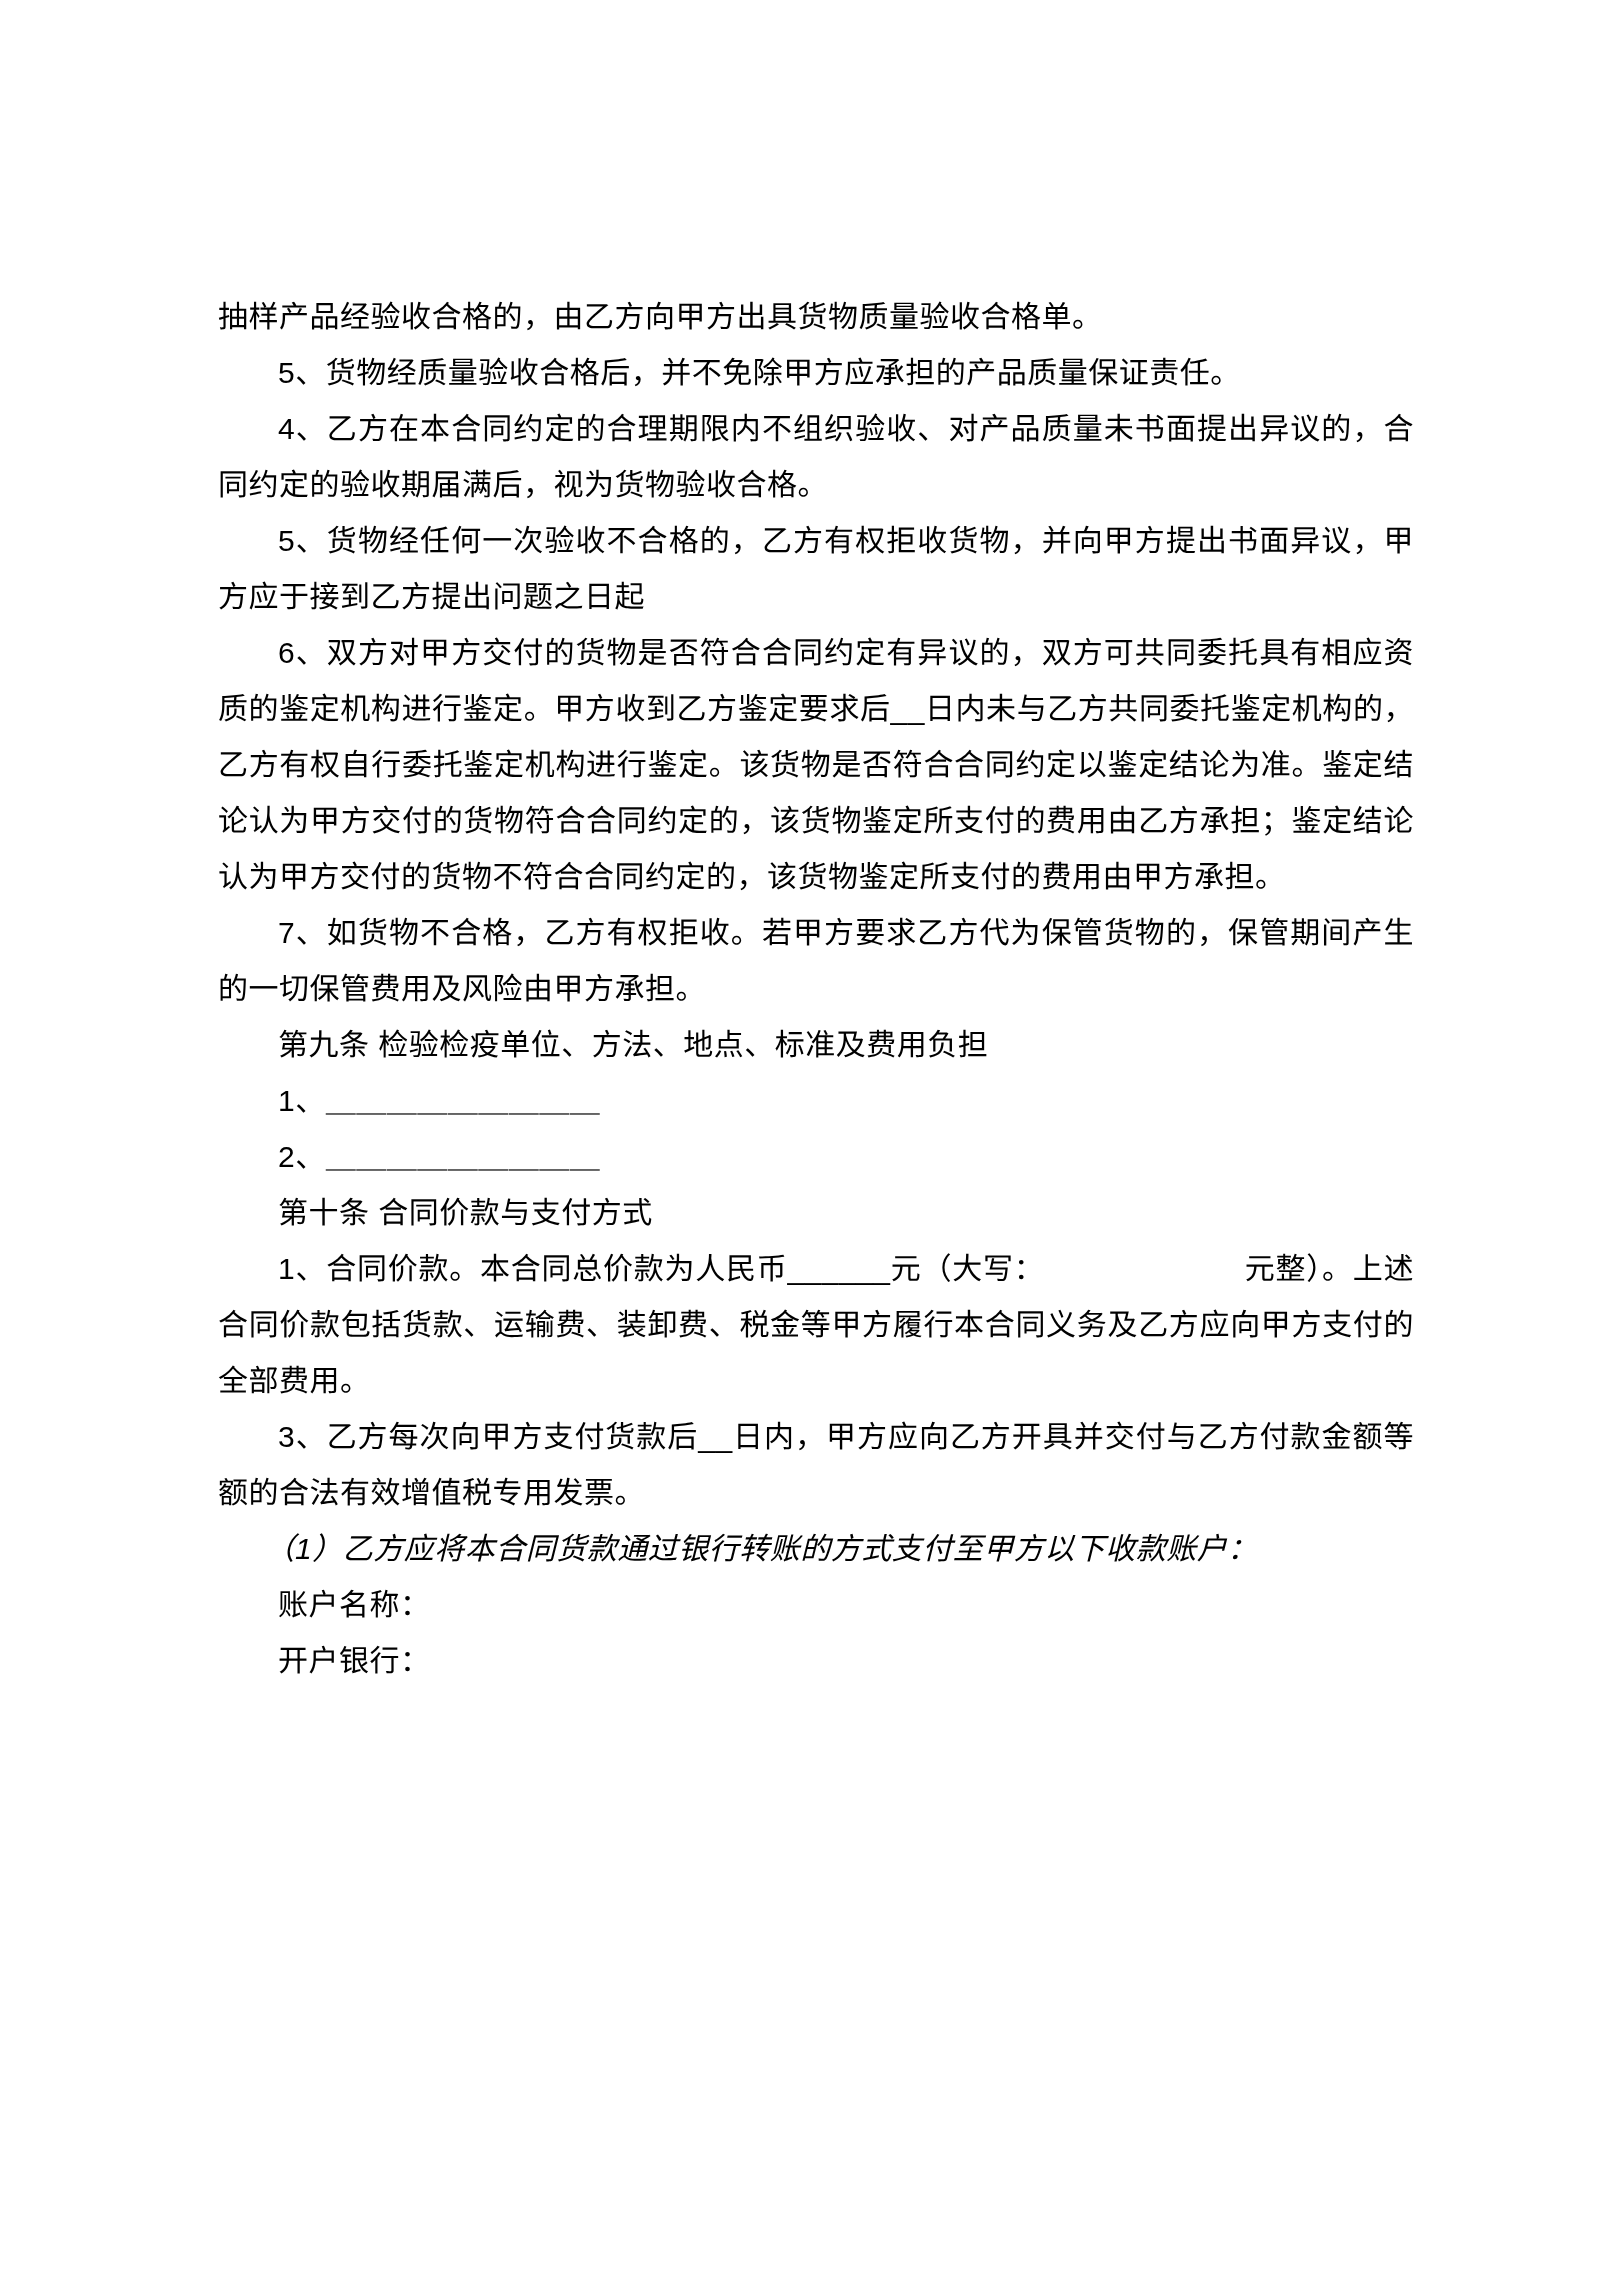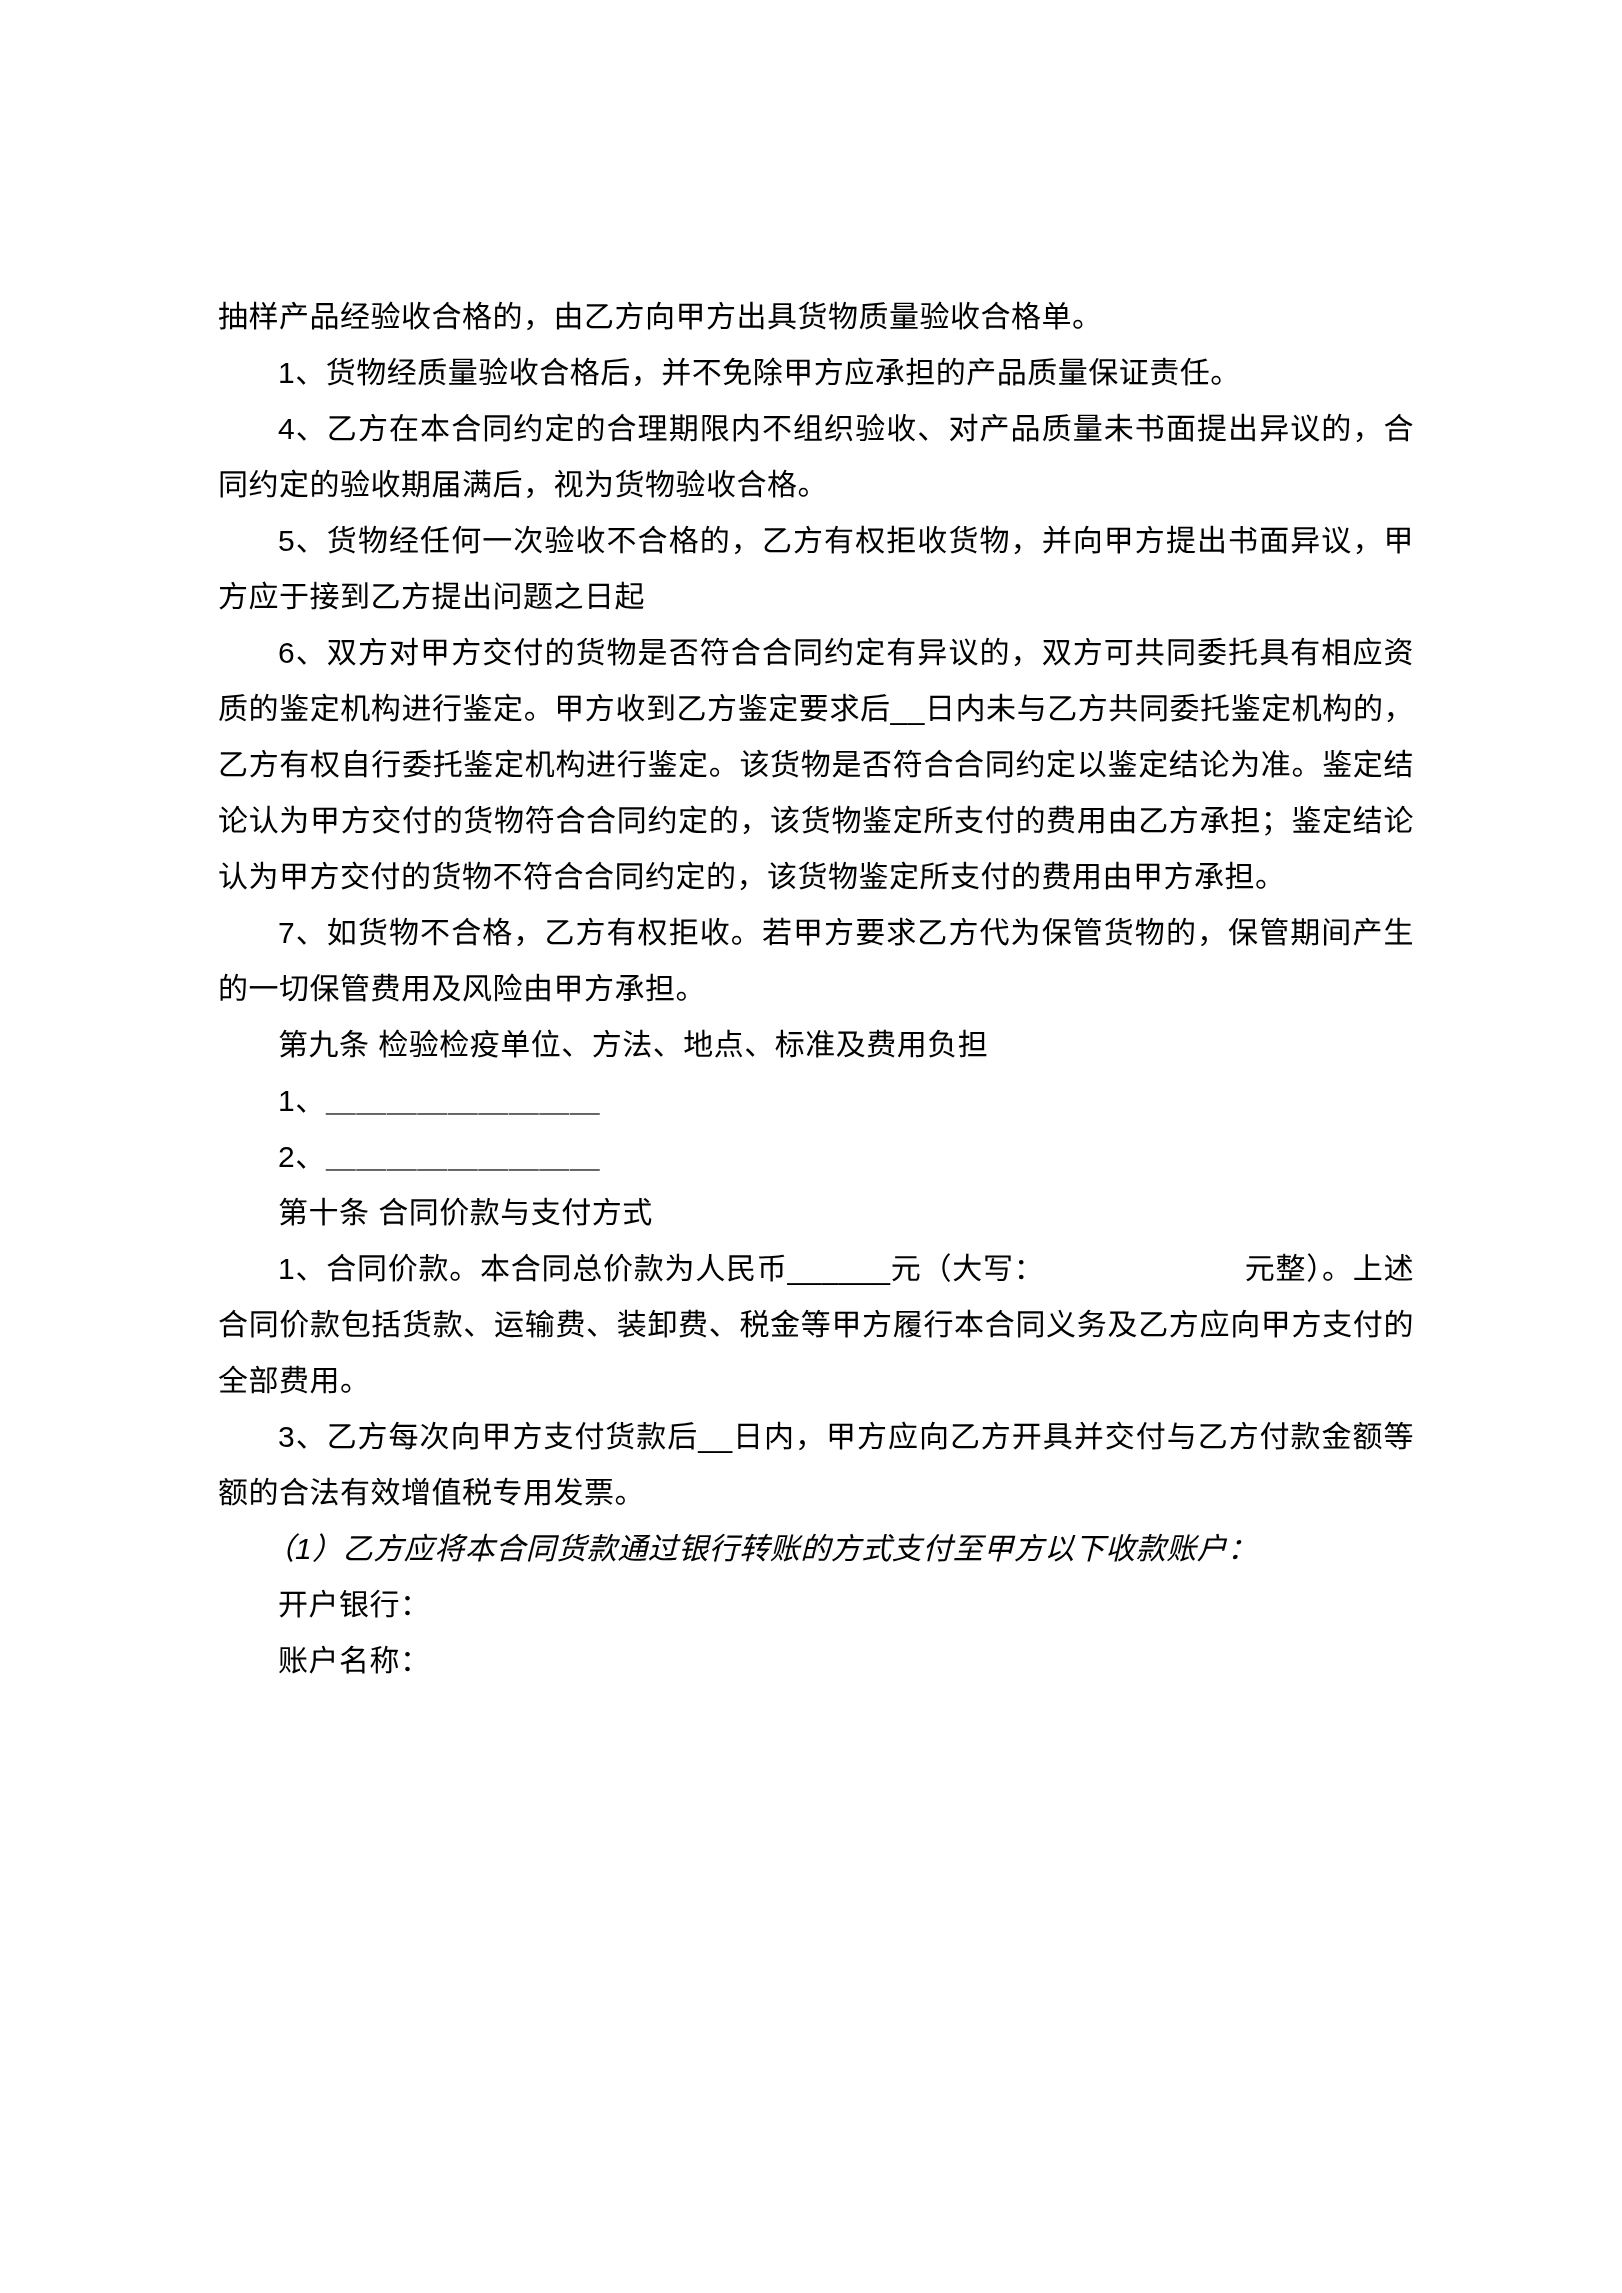--- a/index.html
+++ b/index.html
@@ -45,29 +45,29 @@
   .doc p.noind {
     text-indent: 0;
   }
 </style>
 </head>
 <body>
 
 <div class="page">
   <div class="doc">
     <p class="noind">抽样产品经验收合格的，由乙方向甲方出具货物质量验收合格单。</p>
-    <p class="ind">1、货物经质量验收合格后，并不免除甲方应承担的产品质量保证责任。</p>
+    <p class="ind">5、货物经质量验收合格后，并不免除甲方应承担的产品质量保证责任。</p>
     <p class="ind">4、乙方在本合同约定的合理期限内不组织验收、对产品质量未书面提出异议的，合同约定的验收期届满后，视为货物验收合格。</p>
     <p class="ind">5、货物经任何一次验收不合格的，乙方有权拒收货物，并向甲方提出书面异议，甲方应于接到乙方提出问题之日起</p>
     <p class="ind">6、双方对甲方交付的货物是否符合合同约定有异议的，双方可共同委托具有相应资质的鉴定机构进行鉴定。甲方收到乙方鉴定要求后__日内未与乙方共同委托鉴定机构的，乙方有权自行委托鉴定机构进行鉴定。该货物是否符合合同约定以鉴定结论为准。鉴定结论认为甲方交付的货物符合合同约定的，该货物鉴定所支付的费用由乙方承担；鉴定结论认为甲方交付的货物不符合合同约定的，该货物鉴定所支付的费用由甲方承担。</p>
     <p class="ind">7、如货物不合格，乙方有权拒收。若甲方要求乙方代为保管货物的，保管期间产生的一切保管费用及风险由甲方承担。</p>
     <p class="ind">第九条 检验检疫单位、方法、地点、标准及费用负担</p>
     <p class="ind">1、＿＿＿＿＿＿＿＿＿</p>
     <p class="ind">2、＿＿＿＿＿＿＿＿＿</p>
     <p class="ind">第十条 合同价款与支付方式</p>
     <p class="ind">1、合同价款。本合同总价款为人民币______元（大写：　　　　　　　元整）。上述合同价款包括货款、运输费、装卸费、税金等甲方履行本合同义务及乙方应向甲方支付的全部费用。</p>
     <p class="ind">3、乙方每次向甲方支付货款后__日内，甲方应向乙方开具并交付与乙方付款金额等额的合法有效增值税专用发票。</p>
     <p class="ind15">（1）乙方应将本合同货款通过银行转账的方式支付至甲方以下收款账户：</p>
+    <p class="ind">账户名称：</p>
     <p class="ind">开户银行：</p>
-    <p class="ind">账户名称：</p>
   </div>
 </div>
 
 
 </body></html>

